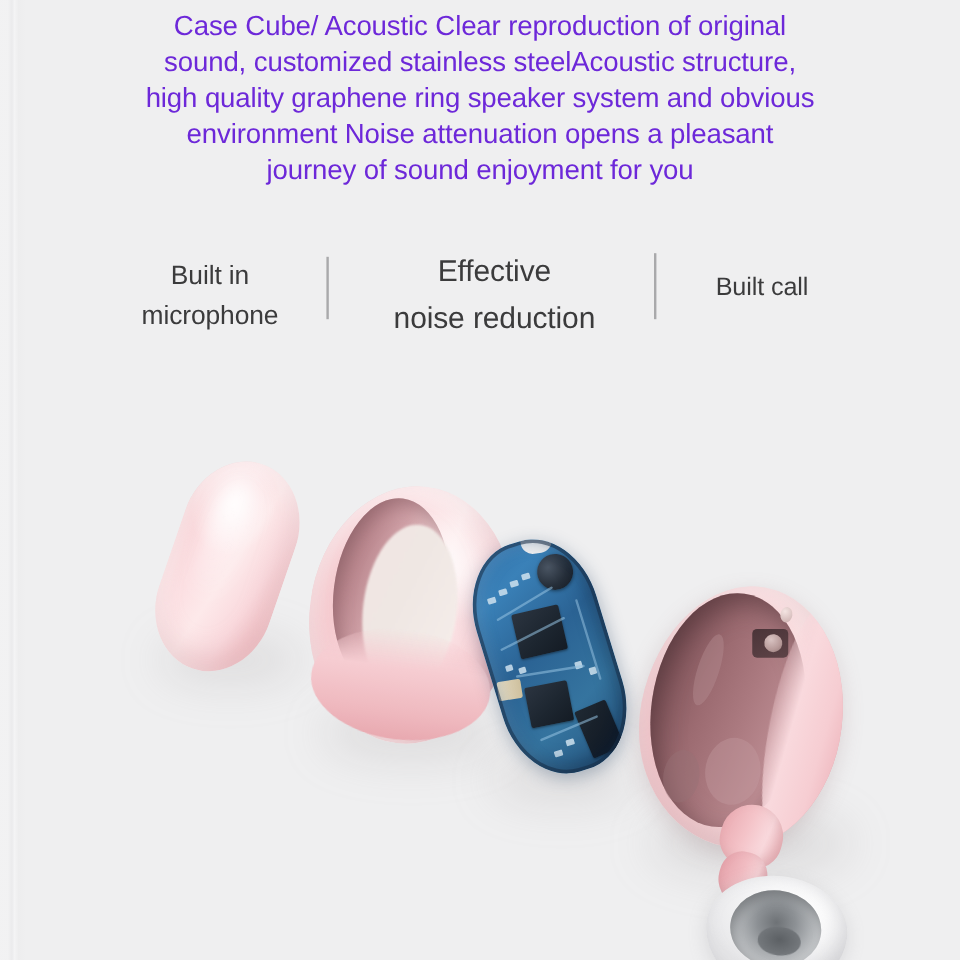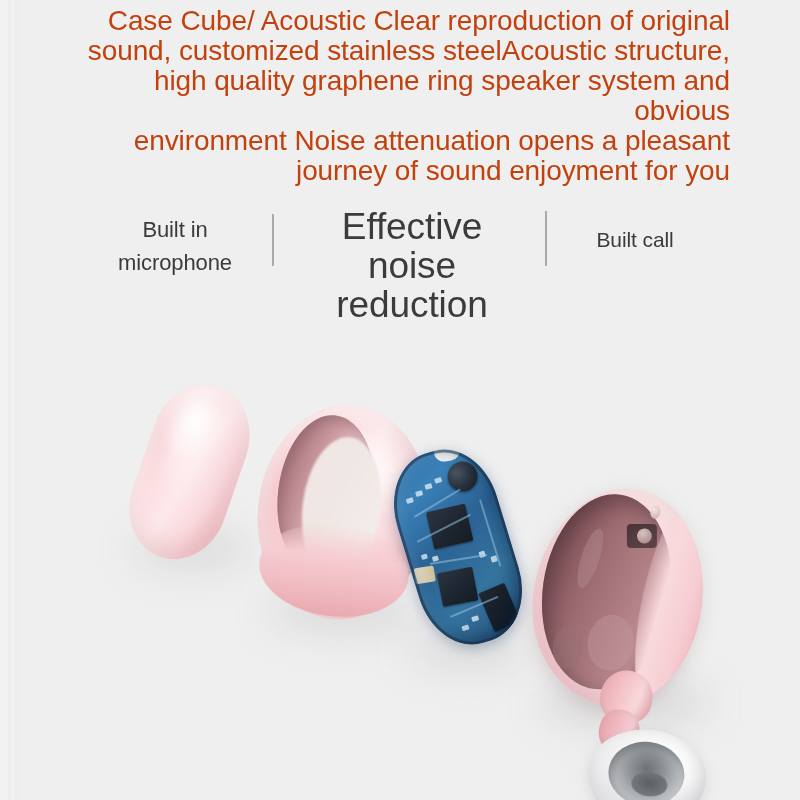--- a/index.html
+++ b/index.html
@@ -30,23 +30,23 @@
         #ededee 70%, #efeff0 100%);
     opacity: .9;
   }
 
   
   .description {
     position: absolute;
     left: 70px;
     top: 6px;
     width: 660px;
-    text-align: right;
-    color: #c2410c;
-    font-size: 28px;
+    text-align: center;
+    color: #6d28d9;
+    font-size: 23px;
     line-height: 30px;
     letter-spacing: -0.1px;
     white-space: pre-line;
   }
 
   
   .features {
     position: absolute;
     left: 0;
     top: 205px;
@@ -64,21 +64,21 @@
     left: 95px;
     top: 8px;
     width: 160px;
     font-size: 22px;
     line-height: 33px;
   }
   .feature-mid {
     left: 292px;
     top: 2px;
     width: 240px;
-    font-size: 37px;
+    font-size: 25px;
     line-height: 39px;
   }
   .feature-right {
     left: 565px;
     top: 20px;
     width: 140px;
     font-size: 21px;
     line-height: 30px;
   }
   .divider {

